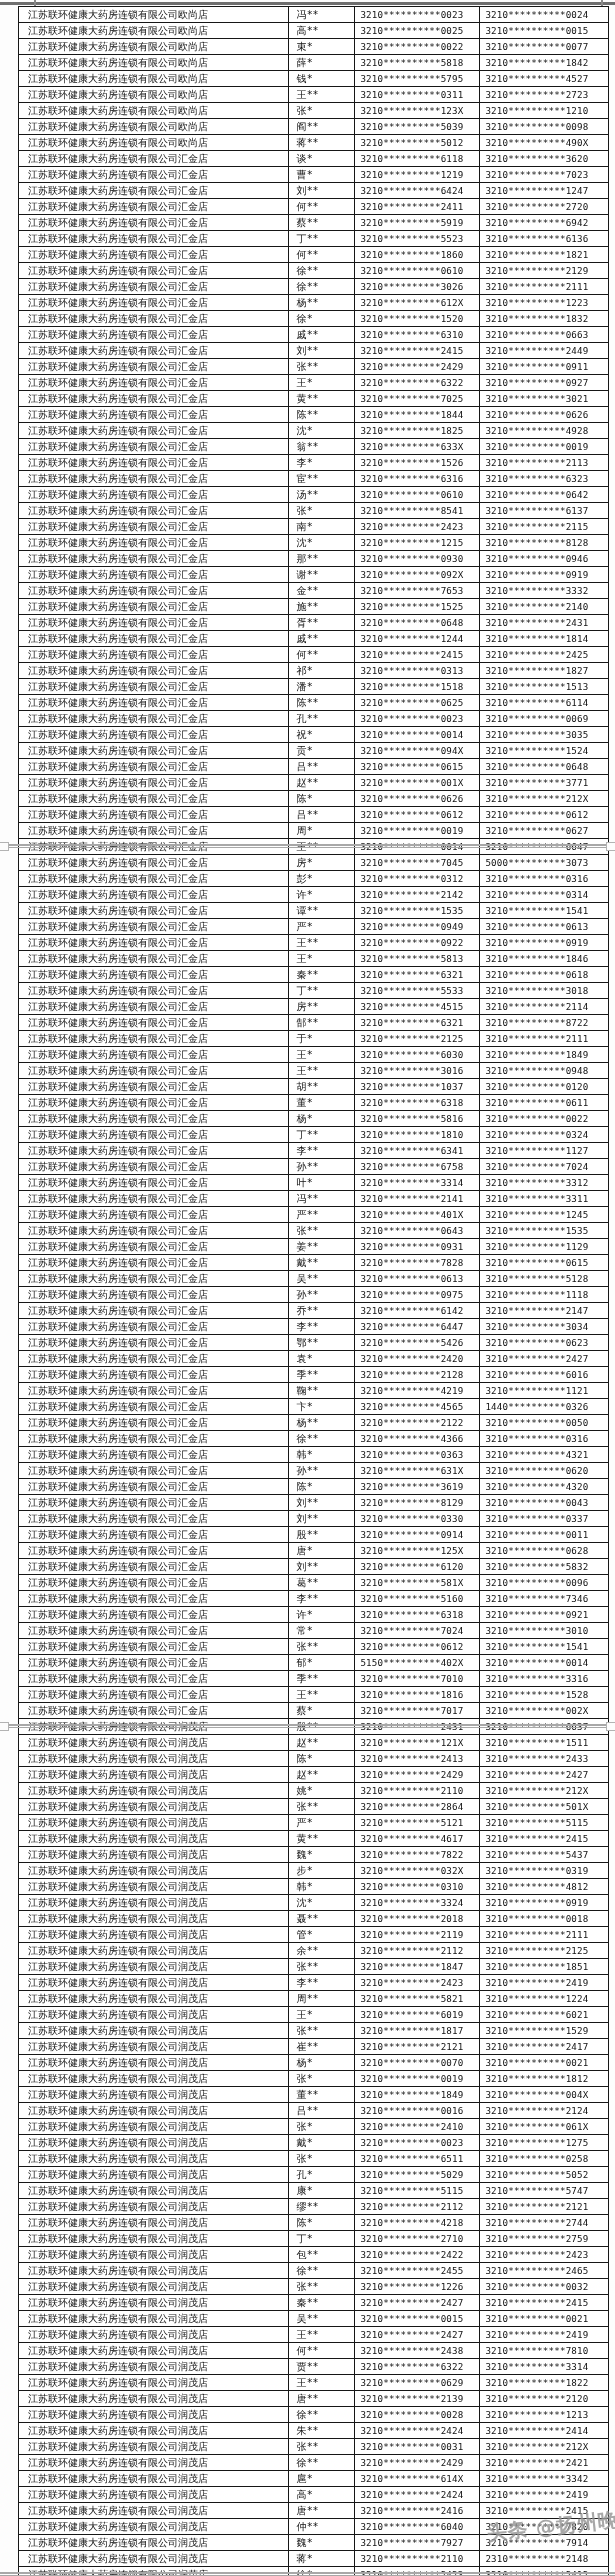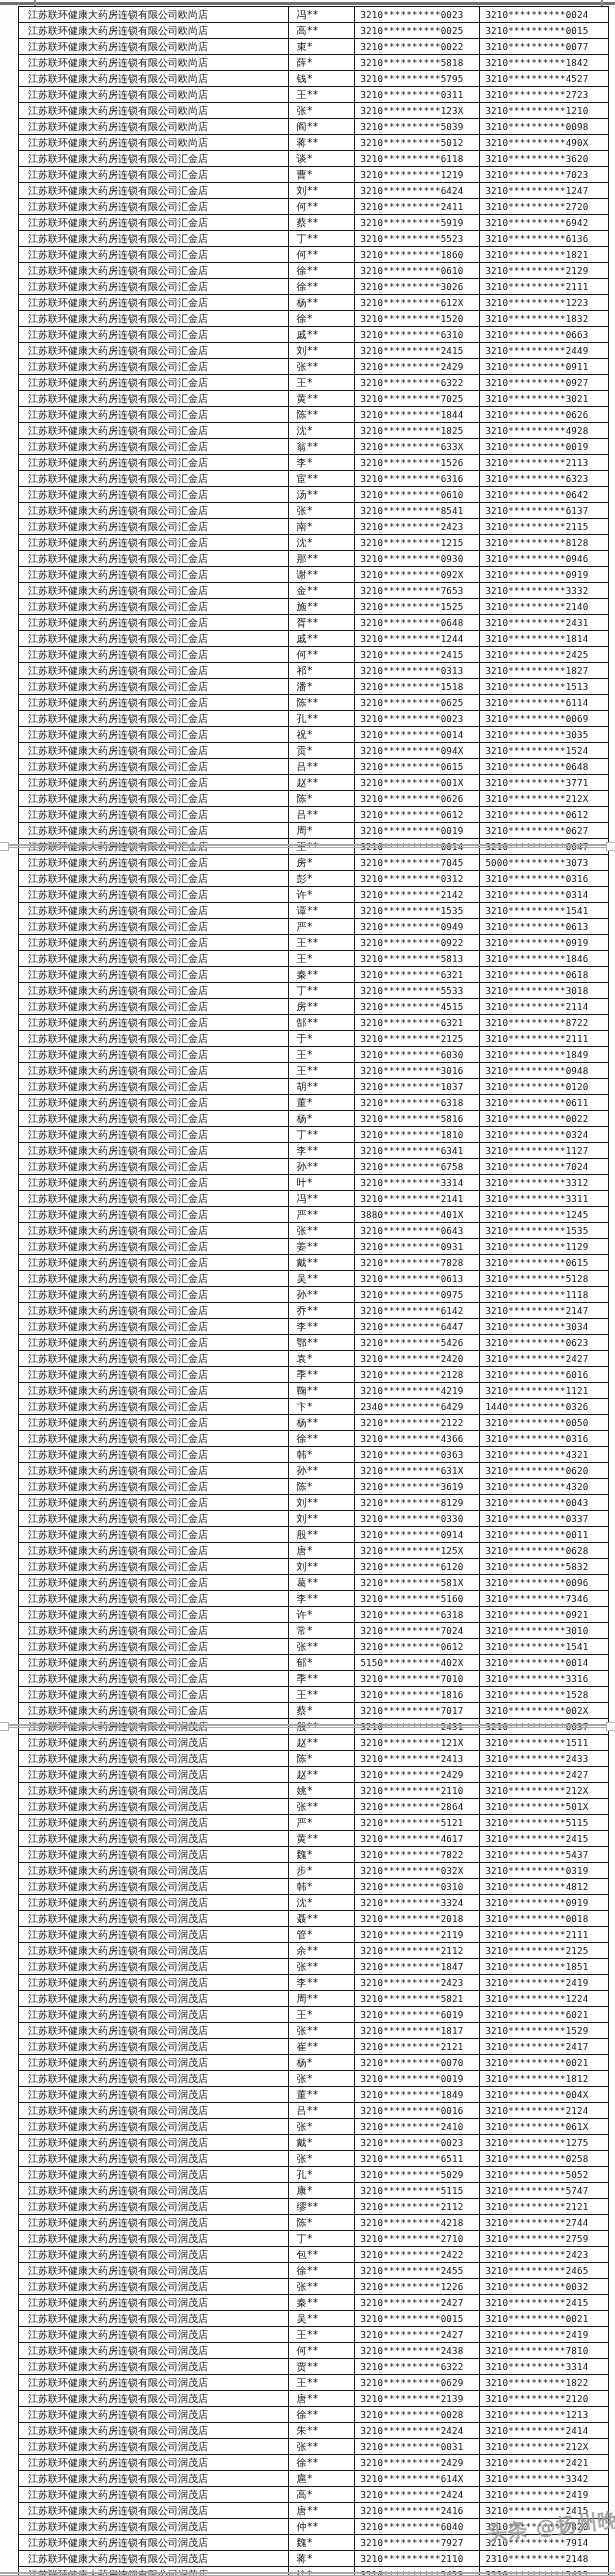--- a/index.html
+++ b/index.html
@@ -556,21 +556,21 @@
         </tr>
         <tr>
           <td class="company">江苏联环健康大药房连锁有限公司汇金店</td>
           <td class="pname">冯**</td>
           <td class="idnum">3210**********2141</td>
           <td class="idnum">3210**********3311</td>
         </tr>
         <tr>
           <td class="company">江苏联环健康大药房连锁有限公司汇金店</td>
           <td class="pname">严**</td>
-          <td class="idnum">3880**********401X</td>
+          <td class="idnum">3210**********401X</td>
           <td class="idnum">3210**********1245</td>
         </tr>
         <tr>
           <td class="company">江苏联环健康大药房连锁有限公司汇金店</td>
           <td class="pname">张**</td>
           <td class="idnum">3210**********0643</td>
           <td class="idnum">3210**********1535</td>
         </tr>
         <tr>
           <td class="company">江苏联环健康大药房连锁有限公司汇金店</td>
@@ -628,21 +628,21 @@
         </tr>
         <tr>
           <td class="company">江苏联环健康大药房连锁有限公司汇金店</td>
           <td class="pname">鞠**</td>
           <td class="idnum">3210**********4219</td>
           <td class="idnum">3210**********1121</td>
         </tr>
         <tr>
           <td class="company">江苏联环健康大药房连锁有限公司汇金店</td>
           <td class="pname">卞*</td>
-          <td class="idnum">2340**********6429</td>
+          <td class="idnum">3210**********4565</td>
           <td class="idnum">1440**********0326</td>
         </tr>
         <tr>
           <td class="company">江苏联环健康大药房连锁有限公司汇金店</td>
           <td class="pname">杨**</td>
           <td class="idnum">3210**********2122</td>
           <td class="idnum">3210**********0050</td>
         </tr>
         <tr>
           <td class="company">江苏联环健康大药房连锁有限公司汇金店</td>

